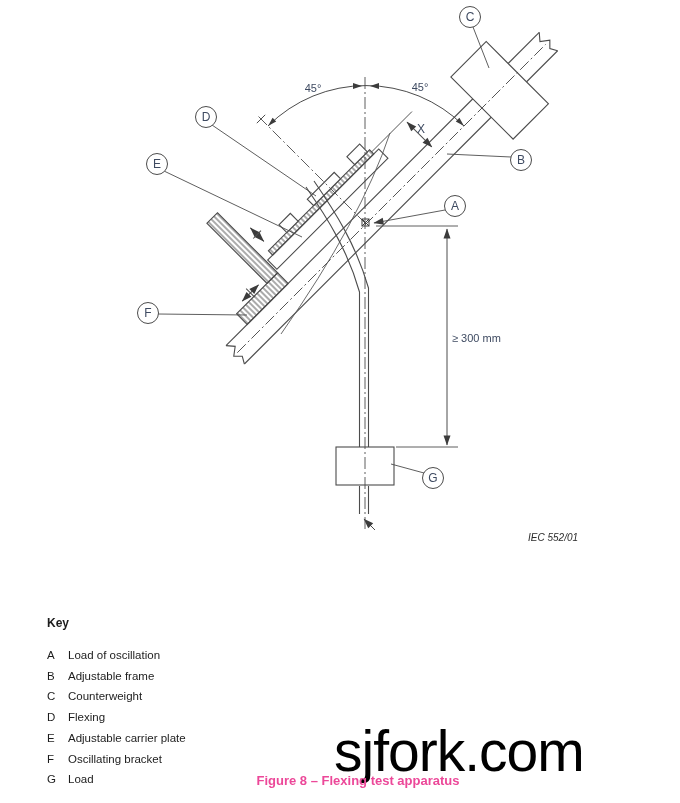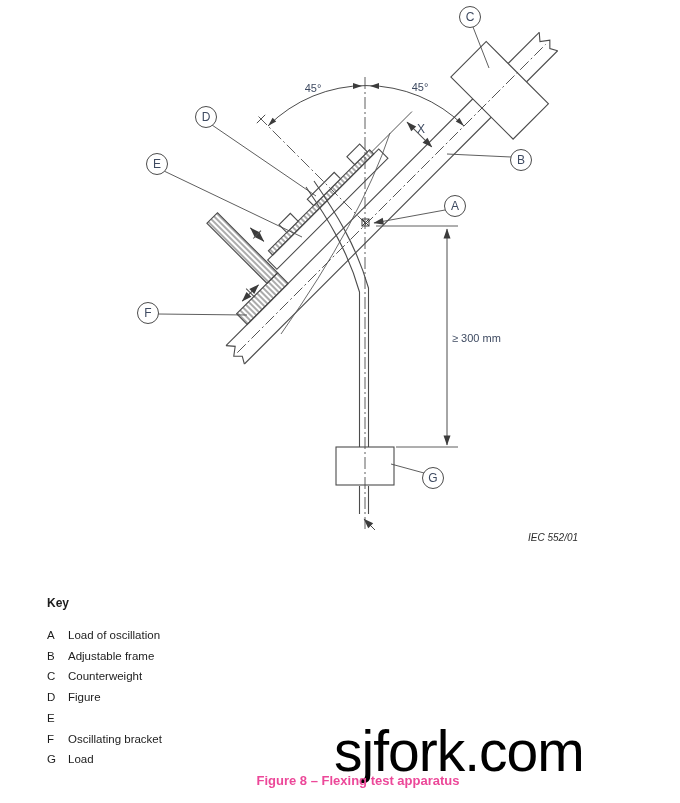--- a/index.html
+++ b/index.html
@@ -1,20 +1,20 @@
 <!DOCTYPE html>
 <html><head>
 <meta charset="utf-8">
 <style>
   html,body{margin:0;padding:0;background:#ffffff;}
   .page{position:relative;width:680px;height:803px;background:#fff;overflow:hidden;
         font-family:"Liberation Sans", sans-serif;color:#1c1c1c;}
   .diagram-svg{position:absolute;left:0;top:0;}
   .key-block{position:absolute;left:47px;top:596px;font-size:11.5px;color:#1c1c1c;}
-  .key-title{font-weight:bold;font-size:12px;margin-bottom:15px;}
+  .key-title{font-weight:bold;font-size:12px;margin-bottom:15px;margin-top:20px;}
   .key-row{display:flex;line-height:20.7px;}
   .key-letter{width:21px;flex:0 0 21px;}
   .watermark{position:absolute;left:334px;top:718px;font-size:57px;letter-spacing:-1px;
              color:#000;white-space:nowrap;}
   .caption{position:absolute;left:358px;top:773px;transform:translateX(-50%);
            font-weight:bold;font-size:13px;color:#ec4899;white-space:nowrap;}
   svg text{font-family:"Liberation Sans", sans-serif;}
   .lbl{fill:#3e4a61;font-size:12px;}
   .lbl-small{fill:#3e4a61;font-size:11px;}
   .ref{fill:#2b2b2b;font-size:10px;font-style:italic;}
@@ -162,24 +162,25 @@
     <div class="key-row">
       <span class="key-letter">B</span>
       <span>Adjustable frame</span>
     </div>
     <div class="key-row">
       <span class="key-letter">C</span>
       <span>Counterweight</span>
     </div>
     <div class="key-row">
       <span class="key-letter">D</span>
-      <span>Figure</span>
+      <span>Flexing</span>
     </div>
     <div class="key-row">
       <span class="key-letter">E</span>
+      <span>Adjustable carrier plate</span>
     </div>
     <div class="key-row">
       <span class="key-letter">F</span>
       <span>Oscillating bracket</span>
     </div>
     <div class="key-row">
       <span class="key-letter">G</span>
       <span>Load</span>
     </div>
   </div>

